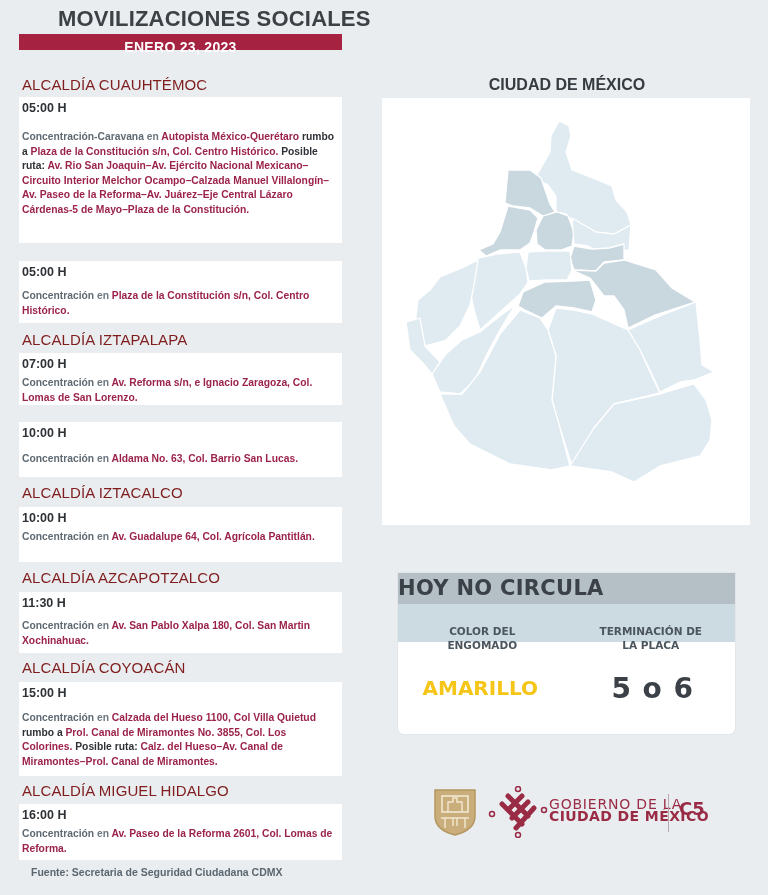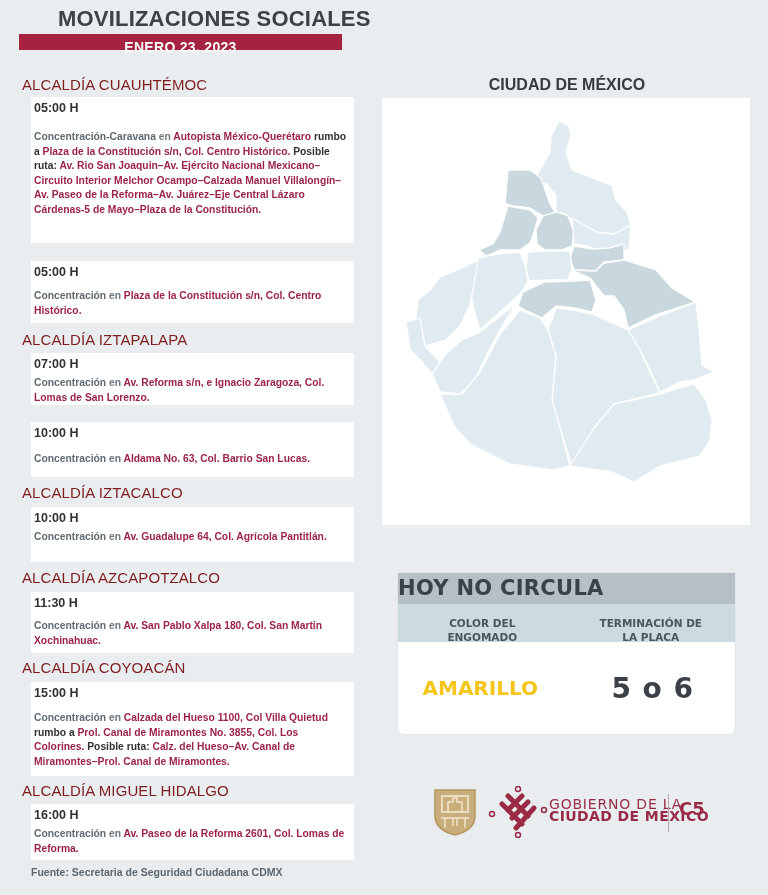--- a/index.html
+++ b/index.html
@@ -21,21 +21,20 @@
     background: #a52240; color: #fff; font-weight: bold; font-size: 14px;
     text-align: center; line-height: 26px; letter-spacing: 0.3px;
   }
   .alc {
     position: absolute; left: 22px; font-size: 15px; color: #7f1d1d;
     letter-spacing: 0.1px;
   }
   .card {
     position: absolute; left: 19px; width: 323px; background: #fff;
     padding: 3px 3px 0 3px;
-    margin-left: 12px;
   }
   .card .time {
     font-weight: bold; font-size: 12.5px; color: #2e3236; display: block;
     height: 20px; line-height: 16px;
   }
   .card .desc {
     font-weight: bold; font-size: 10.3px; line-height: 14.5px; color: #2e3236;
   }
   .card .desc .g { color: #5f6a73; }
   .card .desc .r { color: #9b2349; }
@@ -62,21 +61,21 @@
     height: 31px; background: #b4bfc6; color: #3a4147; text-align: left;
     font-family: "DejaVu Sans", sans-serif;
     font-weight: bold; font-size: 21px; line-height: 31px; letter-spacing: 0.3px;
   }
   .hnc-sub {
     height: 38px; background: #ccdae1; display: flex;
   }
   .hnc-sub div {
     flex: 1; text-align: center; font-family: "DejaVu Sans", sans-serif;
     font-weight: bold; font-size: 10.5px; line-height: 14px; color: #4b555d;
-    padding-top: 12px;
+    padding-top: 20px;
   }
   .hnc-vals { display: flex; height: 92px; align-items: center; }
   .hnc-color {
     flex: 1; text-align: center; font-family: "DejaVu Sans", sans-serif;
     font-weight: bold; font-size: 20px; color: #f5c518; padding-right: 8px;
   }
   .hnc-plate {
     flex: 1; text-align: center; font-family: "DejaVu Sans", sans-serif;
     font-weight: bold; font-size: 28px; color: #3b4147; letter-spacing: 1px;
   }

